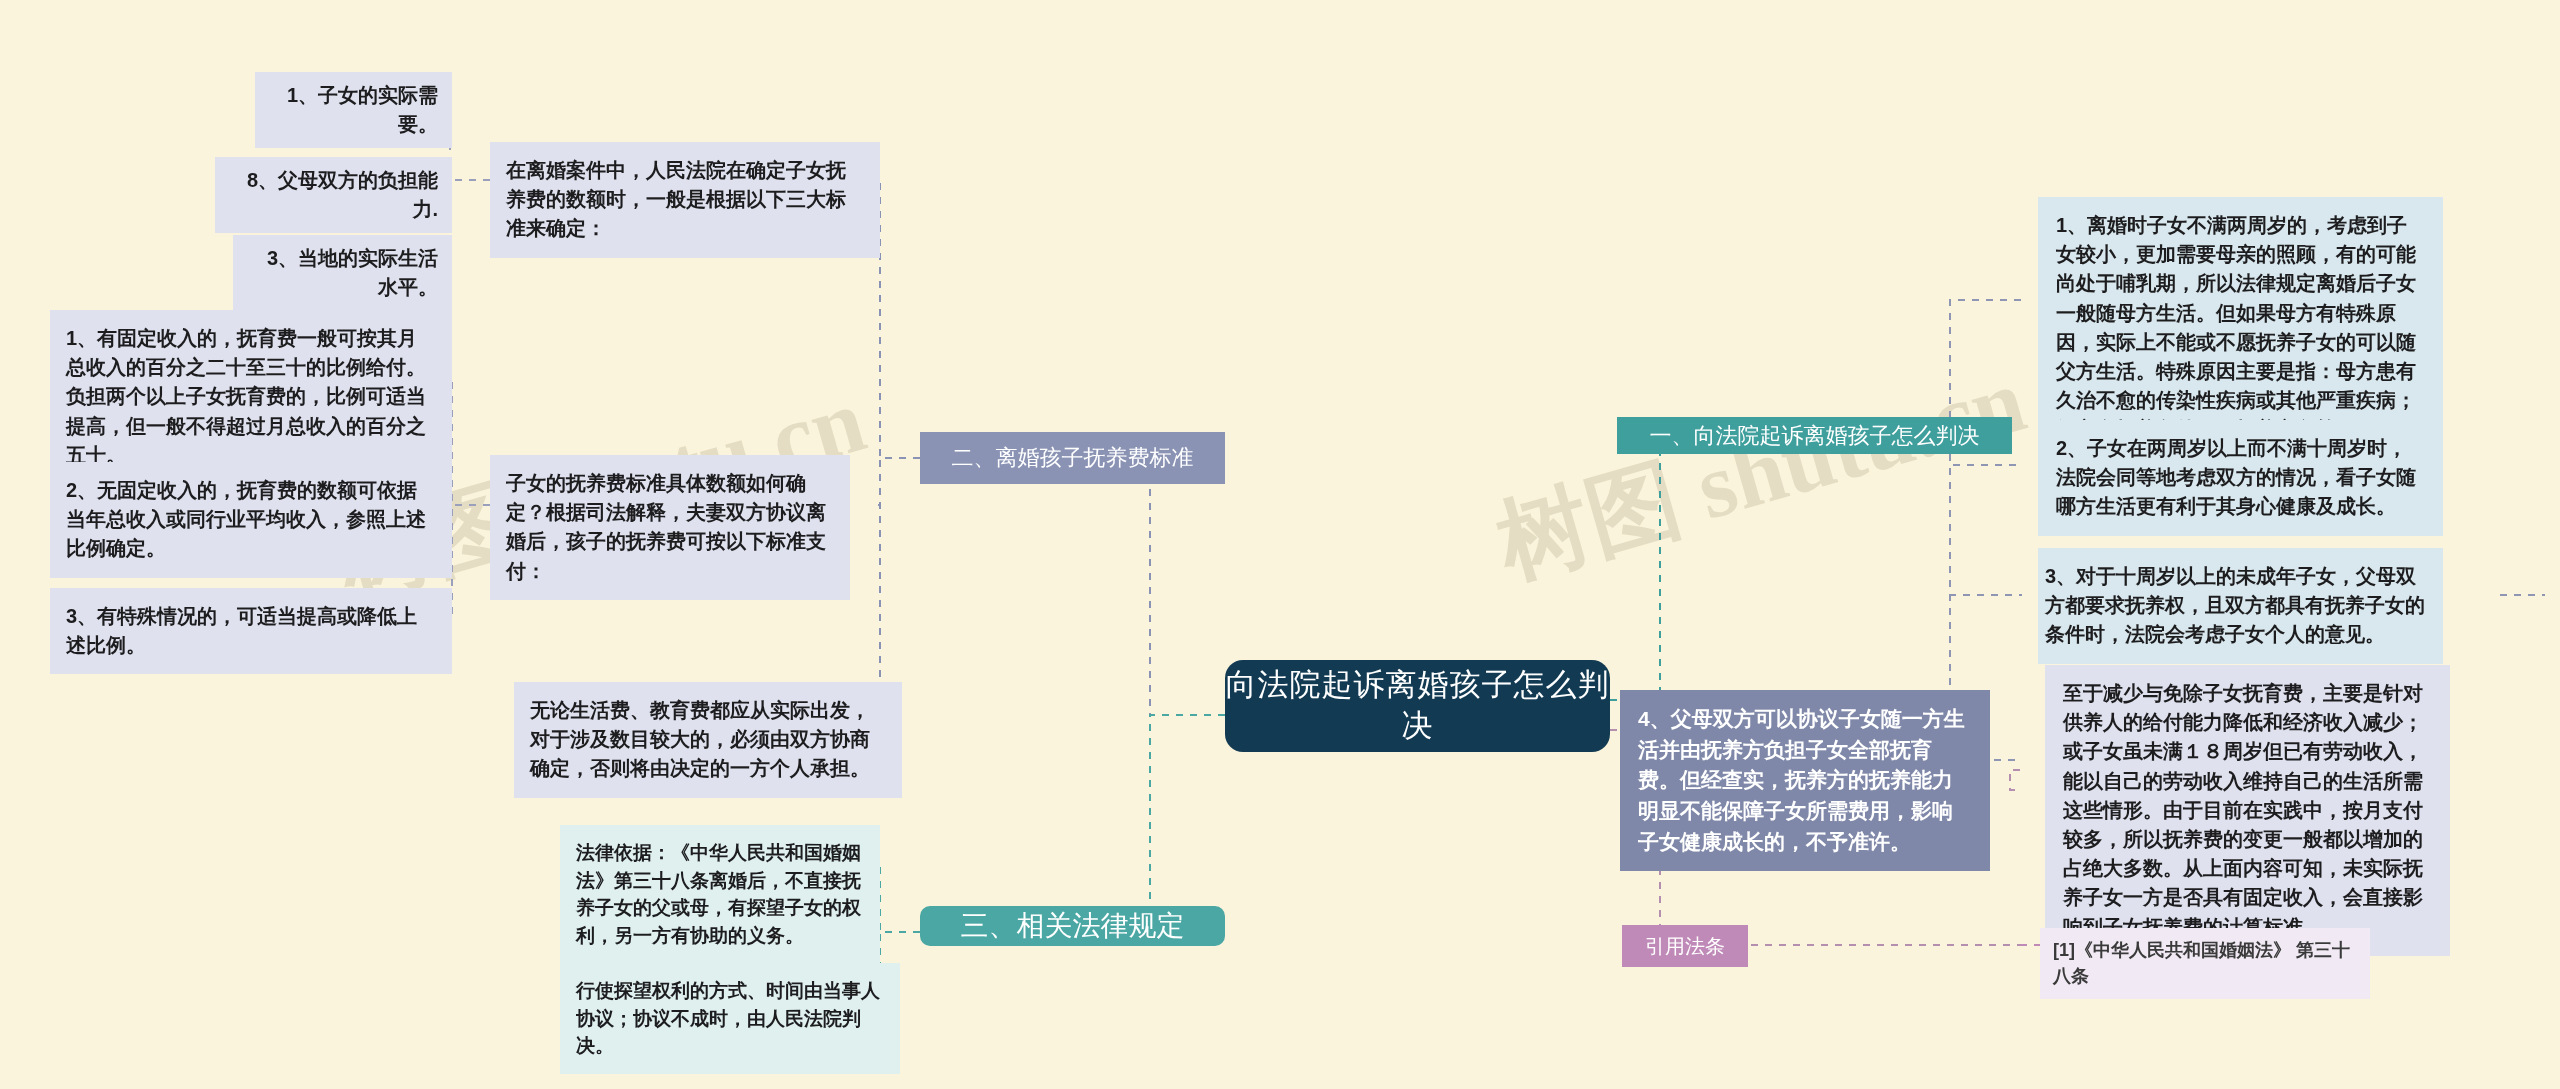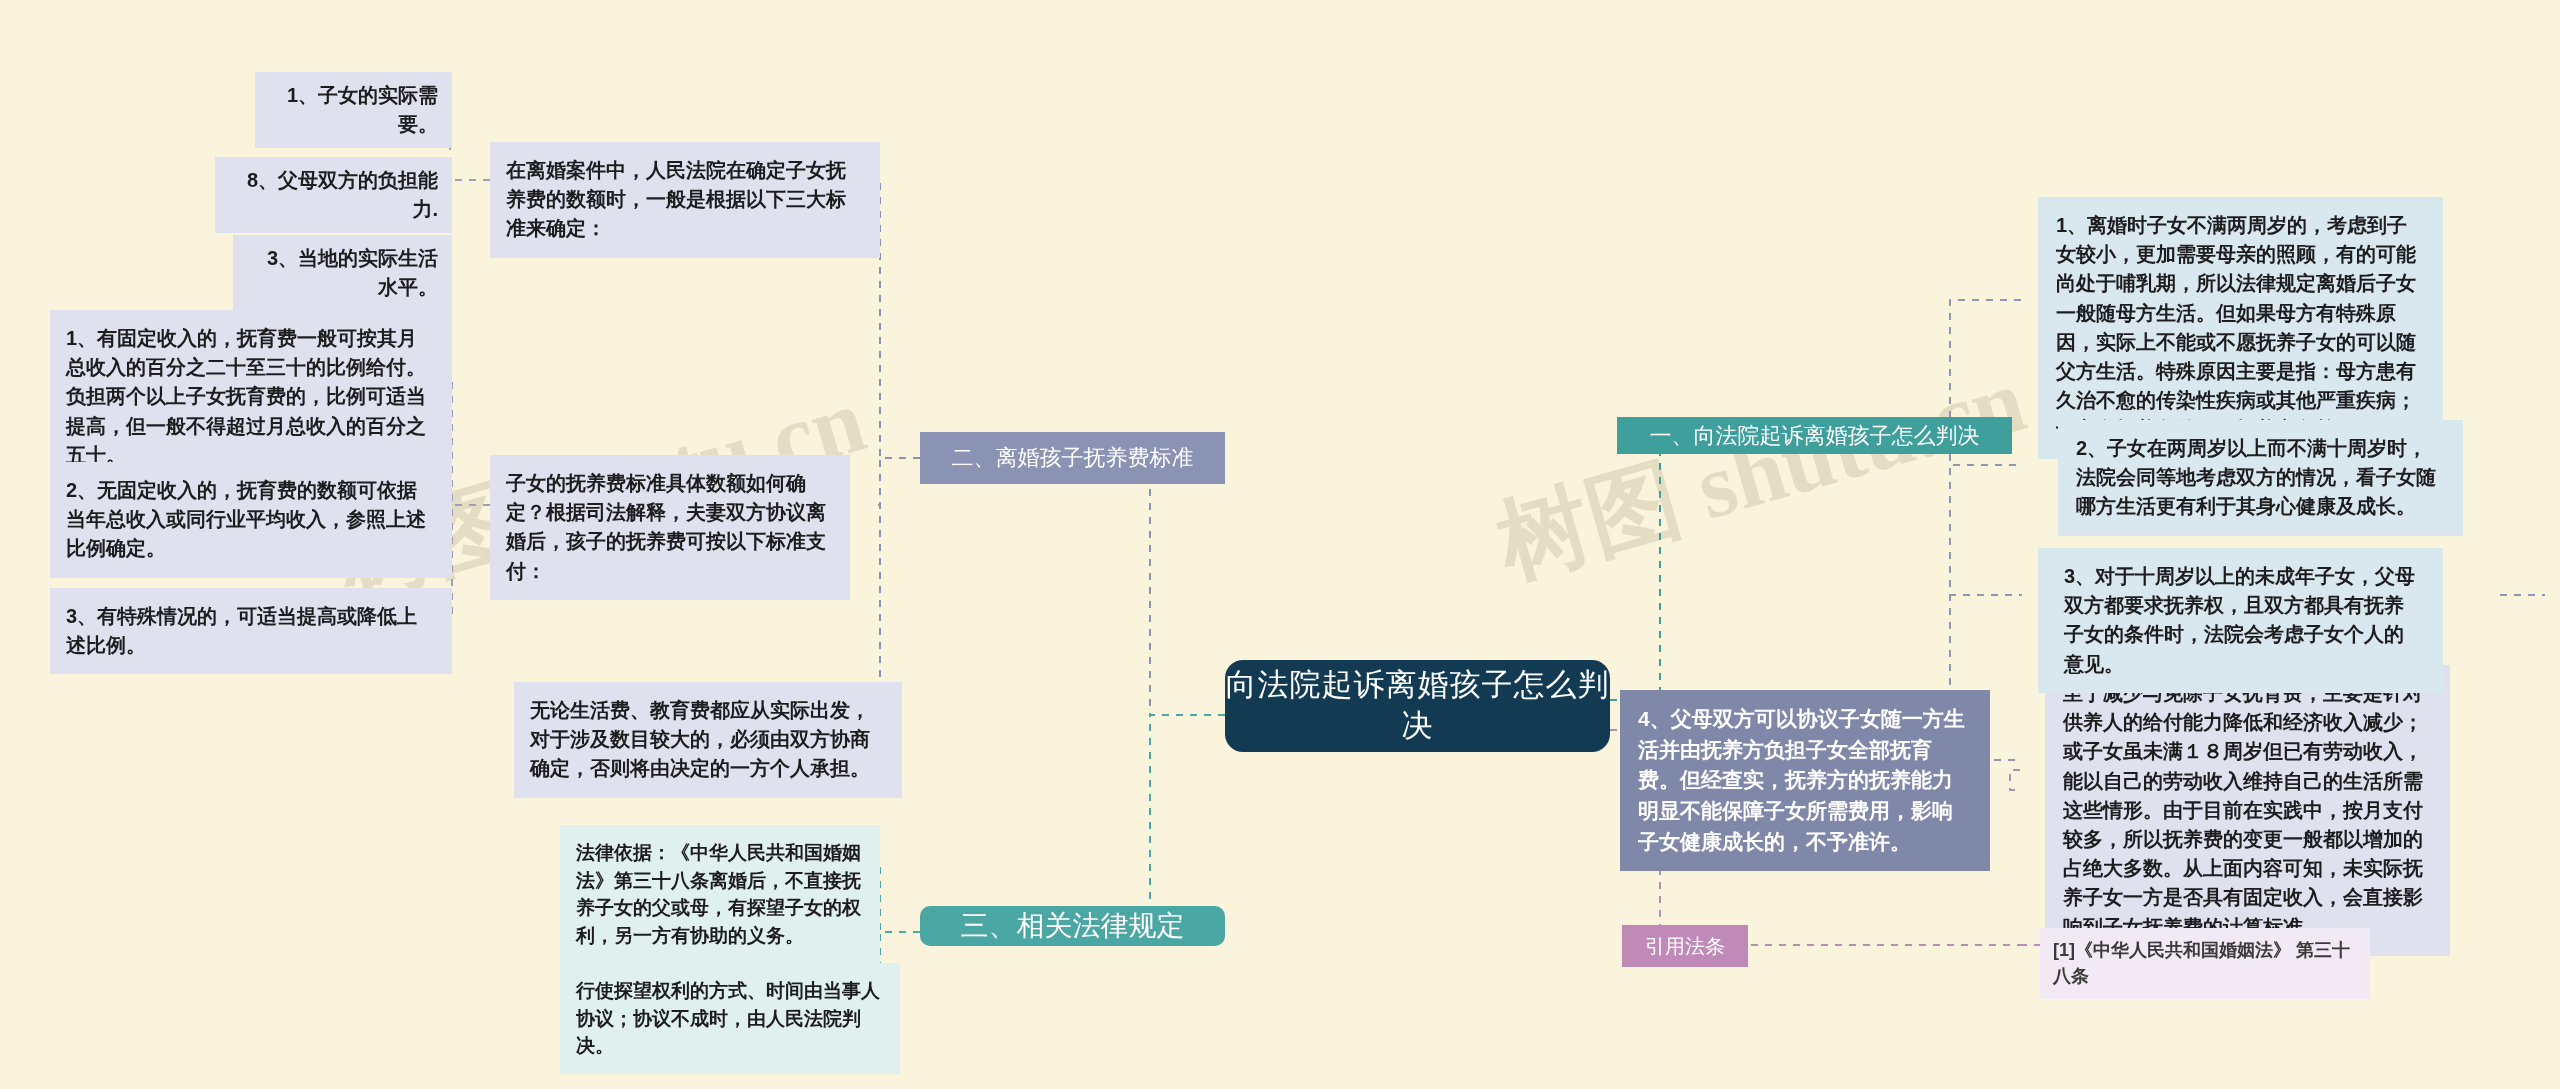--- a/index.html
+++ b/index.html
@@ -192,21 +192,21 @@
 <div class="hdr hdr-teal2" style="left:920px; top:906px; width:305px; height:40px; font-size:28px;border-radius:10px;">三、相关法律规定</div>
 
 <div class="node n-mint" style="left:560px; top:825px; width:320px; padding:14px 16px; font-size:19px;">法律依据：《中华人民共和国婚姻法》第三十八条离婚后，不直接抚养子女的父或母，有探望子女的权利，另一方有协助的义务。</div>
 
 <div class="node n-mint" style="left:560px; top:963px; width:340px; padding:14px 16px; font-size:19px;">行使探望权利的方式、时间由当事人协议；协议不成时，由人民法院判决。</div>
 
 <div class="hdr hdr-teal" style="left:1617px; top:417px; width:395px; height:37px; font-size:22px;">一、向法院起诉离婚孩子怎么判决</div>
 
 <div class="node n-iceblue" style="left:2038px; top:197px; width:405px; padding:14px 18px; font-size:20px;">1、离婚时子女不满两周岁的，考虑到子女较小，更加需要母亲的照顾，有的可能尚处于哺乳期，所以法律规定离婚后子女一般随母方生活。但如果母方有特殊原因，实际上不能或不愿抚养子女的可以随父方生活。特殊原因主要是指：母方患有久治不愈的传染性疾病或其他严重疾病；母方有抚养条件不尽抚养义务等。</div>
 
-<div class="node n-iceblue" style="left:2038px; top:420px; width:405px; padding:14px 18px; font-size:20px;margin-left:20px;">2、子女在两周岁以上而不满十周岁时，法院会同等地考虑双方的情况，看子女随哪方生活更有利于其身心健康及成长。</div>
-
-<div class="node n-iceblue" style="left:2038px; top:548px; width:405px; padding:14px 26px; font-size:20px;">3、对于十周岁以上的未成年子女，父母双方都要求抚养权，且双方都具有抚养子女的条件时，法院会考虑子女个人的意见。</div>
+<div class="node n-iceblue" style="left:2038px; top:420px; width:405px; padding:14px 18px; font-size:20px;">2、子女在两周岁以上而不满十周岁时，法院会同等地考虑双方的情况，看子女随哪方生活更有利于其身心健康及成长。</div>
+
+<div class="node n-iceblue" style="left:2038px; top:548px; width:405px; padding:14px 7px; font-size:20px;">3、对于十周岁以上的未成年子女，父母双方都要求抚养权，且双方都具有抚养子女的条件时，法院会考虑子女个人的意见。</div>
 
 <div class="node n-slate" style="left:1620px; top:690px; width:370px; padding:14px 18px; font-size:21px;">4、父母双方可以协议子女随一方生活并由抚养方负担子女全部抚育费。但经查实，抚养方的抚养能力明显不能保障子女所需费用，影响子女健康成长的，不予准许。</div>
 
 <div class="hdr hdr-purple" style="left:1622px; top:925px; width:126px; height:42px; font-size:20px;">引用法条</div>
 
 <div class="node n-lilac" style="left:2040px; top:928px; width:330px; padding:9px 13px; font-size:18px; background:#f1eaf4;">[1]《中华人民共和国婚姻法》 第三十八条</div>
 
 </body></html>

